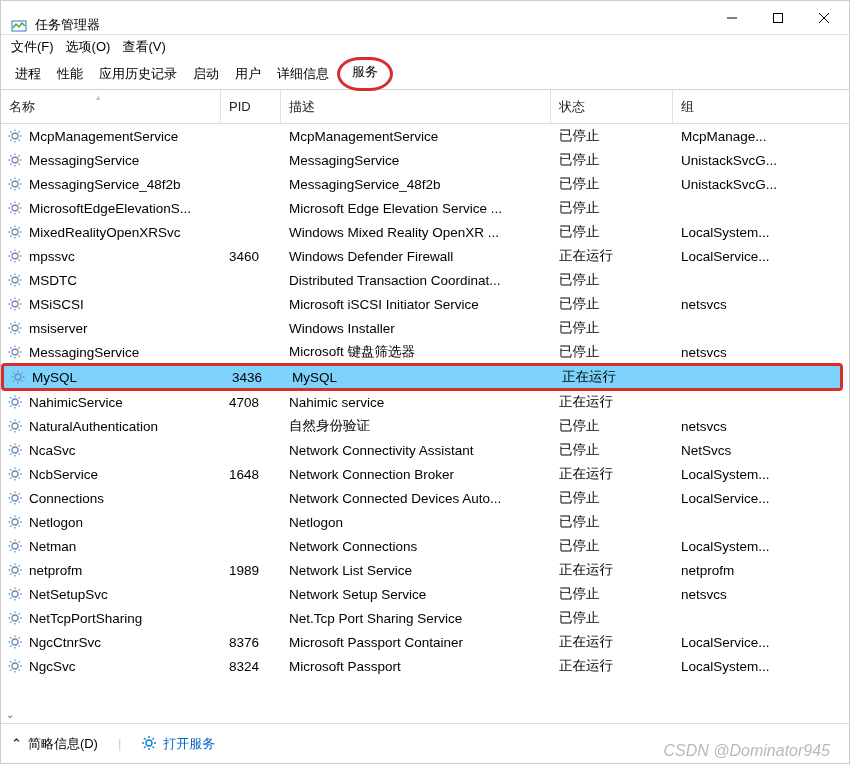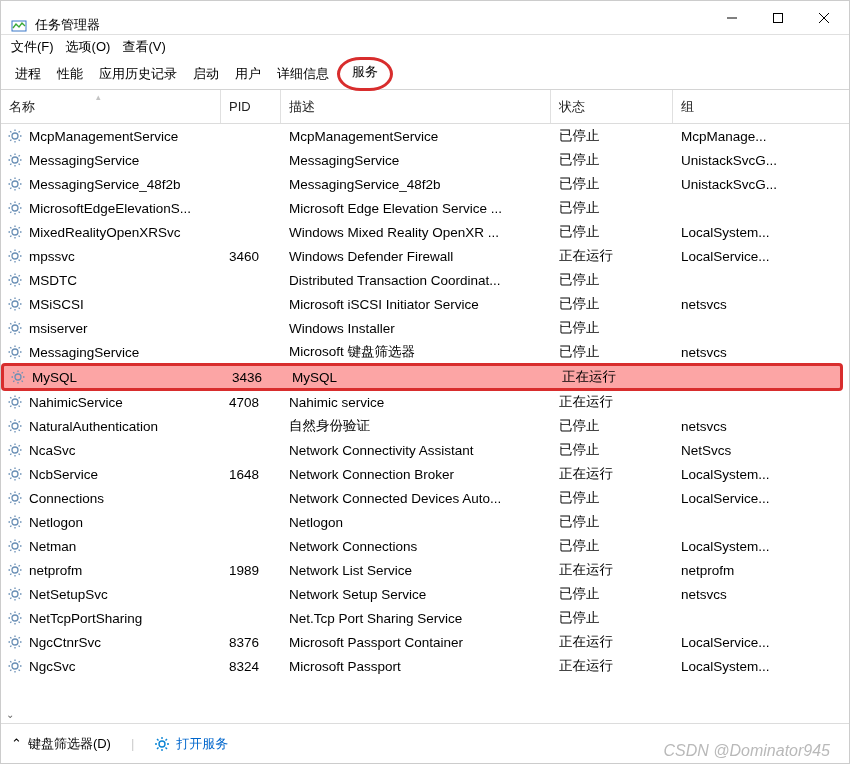--- a/index.html
+++ b/index.html
@@ -17,25 +17,25 @@
 .tab { padding: 6px 8px; cursor: pointer; position: relative; }
 .tab.highlighted { border: 3px solid #d82d2d; border-radius: 50% / 60%; padding: 3px 12px; z-index: 5; margin-top: -2px; margin-bottom: -2px;}
 .grid-header, .row { display: grid; grid-template-columns: 220px 60px 270px 122px 130px; align-items: center; }
 .grid-header { border-bottom: 1px solid #dcdcdc; font-size: 13px; color: #222; height: 34px; }
 .grid-header .col { padding: 6px 8px; border-right: 1px solid #e0e0e0; height: 100%; display: flex; align-items: center; position: relative; }
 .grid-header .col:first-child::after { content: "▴"; font-size: 9px; position: absolute; left: 95px; top: 2px; color: #888; opacity: .5;}
 .list { overflow-y: auto; flex: 1; font-size: 13.5px; }
 .row { height: 24px; white-space: nowrap; border-top: 1px solid transparent; border-bottom: 1px solid transparent;}
 .row .cell { padding: 0 8px; overflow: hidden; text-overflow: ellipsis; }
 .row .name-cell { display: flex; align-items: center; gap: 6px; padding-left: 6px; }
-.row.highlight-box { border: 3px solid #d82d2d; border-radius: 4px; margin: -1px 6px -1px 0; height: 28px; background: #fca5a5; }
+.row.highlight-box { border: 3px solid #d82d2d; border-radius: 4px; margin: -1px 6px -1px 0; height: 28px; background: #7dd3fc; }
 .svc-icon { width: 16px; height: 16px; flex-shrink: 0; }
 .footer { display: flex; align-items: center; height: 40px; border-top: 1px solid #dcdcdc; padding: 0 10px; font-size: 13px; gap: 20px; }
 .footer .chev { margin-right: 6px; }
-.footer .link { color: #0066cc; display: flex; align-items: center; gap: 6px; cursor: pointer; }
+.footer .link { color: #0066cc; display: flex; align-items: flex-start; gap: 6px; cursor: pointer; }
 .footer .sep { color: #ccc; }
 .watermark { position: absolute; right: 20px; bottom: 4px; font-size: 16px; color: #b9b9b9; font-style: italic; pointer-events: none;}
 .tiny-arrow { position: absolute; bottom: 44px; left: 6px; font-size: 10px; color: #666; }
 </style>
 </head>
 <body>
 
 <div class="window">
 
   <div class="titlebar">
@@ -593,21 +593,21 @@
         <div class="cell">8324</div>
         <div class="cell">Microsoft Passport</div>
         <div class="cell">正在运行</div>
         <div class="cell">LocalSystem...</div>
       </div>
     </div>
 
   <div class="tiny-arrow">⌄</div>
 
   <div class="footer">
-    <span><span class="chev">⌃</span><span>键盘筛选器(D)</span></span>
+    <span><span class="chev">⌃</span><span>简略信息(D)</span></span>
     <span class="sep">|</span>
     <span class="link">
       <svg class="svc-icon" viewBox="0 0 16 16">
         <circle cx="8" cy="8" r="3" fill="none" stroke="#0a84d4" stroke-width="1.4"></circle>
         <g stroke="#0a84d4" stroke-width="1.4">
             <line x1="8" y1="1" x2="8" y2="3"></line>
             <line x1="8" y1="13" x2="8" y2="15"></line>
             <line x1="1" y1="8" x2="3" y2="8"></line>
             <line x1="13" y1="8" x2="15" y2="8"></line>
             <line x1="3" y1="3" x2="4.5" y2="4.5"></line>

